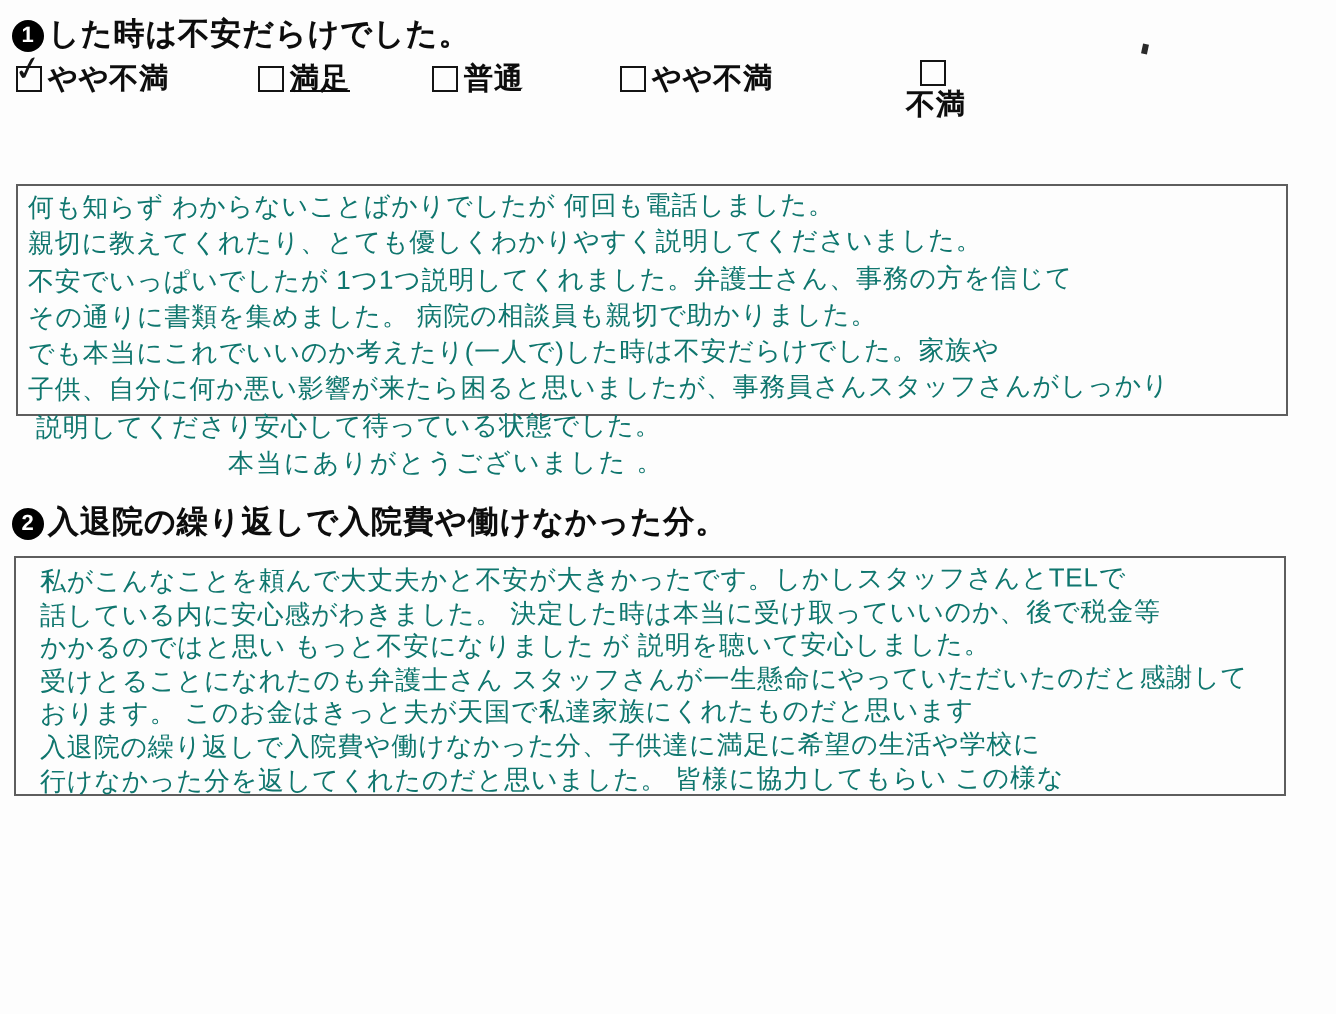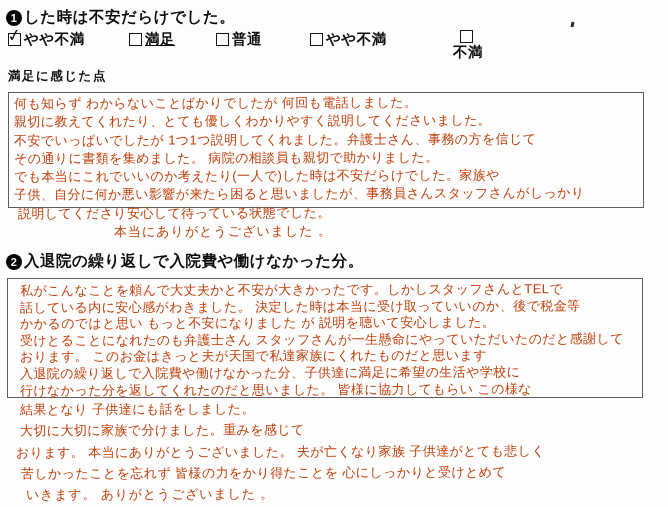--- a/index.html
+++ b/index.html
@@ -50,21 +50,21 @@
     font-weight:700; font-size:12.5px; letter-spacing:1.5px;
     color:#0d0d0d;
   }
   
   .abox {
     position:absolute;
     border:1.2px solid #5e5e5e;
     background:transparent;
   }
   
-  .hand { position:absolute; font-size:13px; color:#c2410c; letter-spacing:0.4px; }
+  .hand { position:absolute; font-size:13px; color:#0f766e; letter-spacing:0.4px; }
   .hand .line { white-space:nowrap; transform:rotate(-0.2deg); transform-origin:left center; }
   .q1hand .line { height:18.3px; }
   .q2hand .line { height:16.6px; }
   .q2below .line { height:21.3px; }
   .q1hand .line:nth-child(7) { margin-left:4px; }
   .q1hand .line:nth-child(8) { margin-left:100px; letter-spacing:1px; }
   .q2below .line:nth-child(1) { margin-left:6px; }
   .q2below .line:nth-child(2) { margin-left:6px; }
   .q2below .line:nth-child(3) { margin-left:2px; }
   .q2below .line:nth-child(4) { margin-left:7px; }
@@ -103,21 +103,20 @@
     <span class="cbox"></span>
     <span>やや不満</span>
   </div>
   <div class="option" style="left:453px;flex-direction:column;">
     <span class="cbox"></span>
     <span>不満</span>
   </div>
 
   <div class="speck"></div>
 
-  <div class="subheading" style="left:8px; top:68px;">満足に感じた点</div>
 
   <div class="abox" style="left:8px; top:92px; width:634px; height:114px;"></div>
 
   <div class="hand q1hand" style="left:14px; top:95px;">
     <div class="line">何も知らず わからないことばかりでしたが 何回も電話しました。</div>
     <div class="line">親切に教えてくれたり、とても優しくわかりやすく説明してくださいました。</div>
     <div class="line">不安でいっぱいでしたが 1つ1つ説明してくれました。弁護士さん、事務の方を信じて</div>
     <div class="line">その通りに書類を集めました。 病院の相談員も親切で助かりました。</div>
     <div class="line">でも本当にこれでいいのか考えたり(一人で)した時は不安だらけでした。家族や</div>
     <div class="line">子供、自分に何か悪い影響が来たら困ると思いましたが、事務員さんスタッフさんがしっかり</div>
@@ -135,21 +134,14 @@
   <div class="hand q2hand" style="left:20px; top:282px;">
     <div class="line">私がこんなことを頼んで大丈夫かと不安が大きかったです。しかしスタッフさんとTELで</div>
     <div class="line">話している内に安心感がわきました。 決定した時は本当に受け取っていいのか、後で税金等</div>
     <div class="line">かかるのではと思い もっと不安になりました が 説明を聴いて安心しました。</div>
     <div class="line">受けとることになれたのも弁護士さん スタッフさんが一生懸命にやっていただいたのだと感謝して</div>
     <div class="line">おります。 このお金はきっと夫が天国で私達家族にくれたものだと思います</div>
     <div class="line">入退院の繰り返しで入院費や働けなかった分、子供達に満足に希望の生活や学校に</div>
     <div class="line">行けなかった分を返してくれたのだと思いました。 皆様に協力してもらい この様な</div>
   </div>
 
-  <div class="hand q2below" style="left:14px; top:401px;">
-    <div class="line">結果となり 子供達にも話をしました。</div>
-    <div class="line">大切に大切に家族で分けました。重みを感じて</div>
-    <div class="line">おります。 本当にありがとうございました。 夫が亡くなり家族 子供達がとても悲しく</div>
-    <div class="line">苦しかったことを忘れず 皆様の力をかり得たことを 心にしっかりと受けとめて</div>
-    <div class="line">いきます。 ありがとうございました 。</div>
-  </div>
 
 </div>
 
 </body></html>

